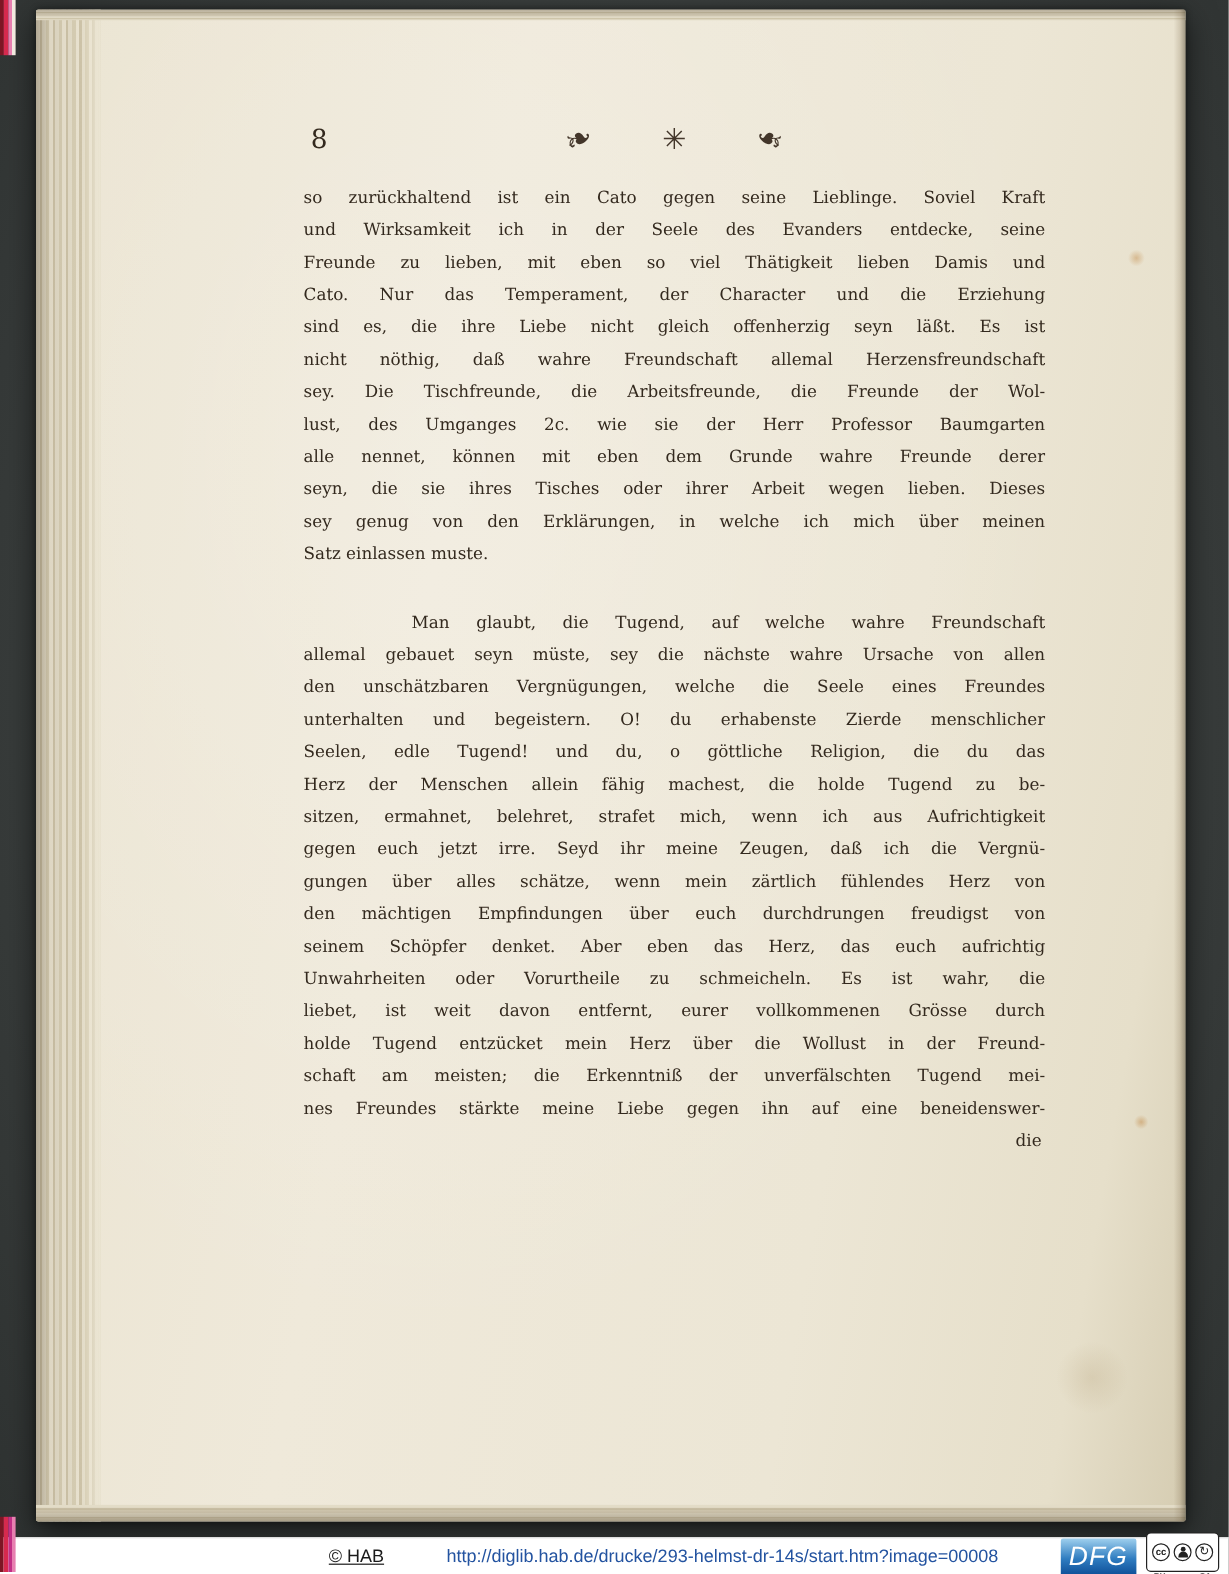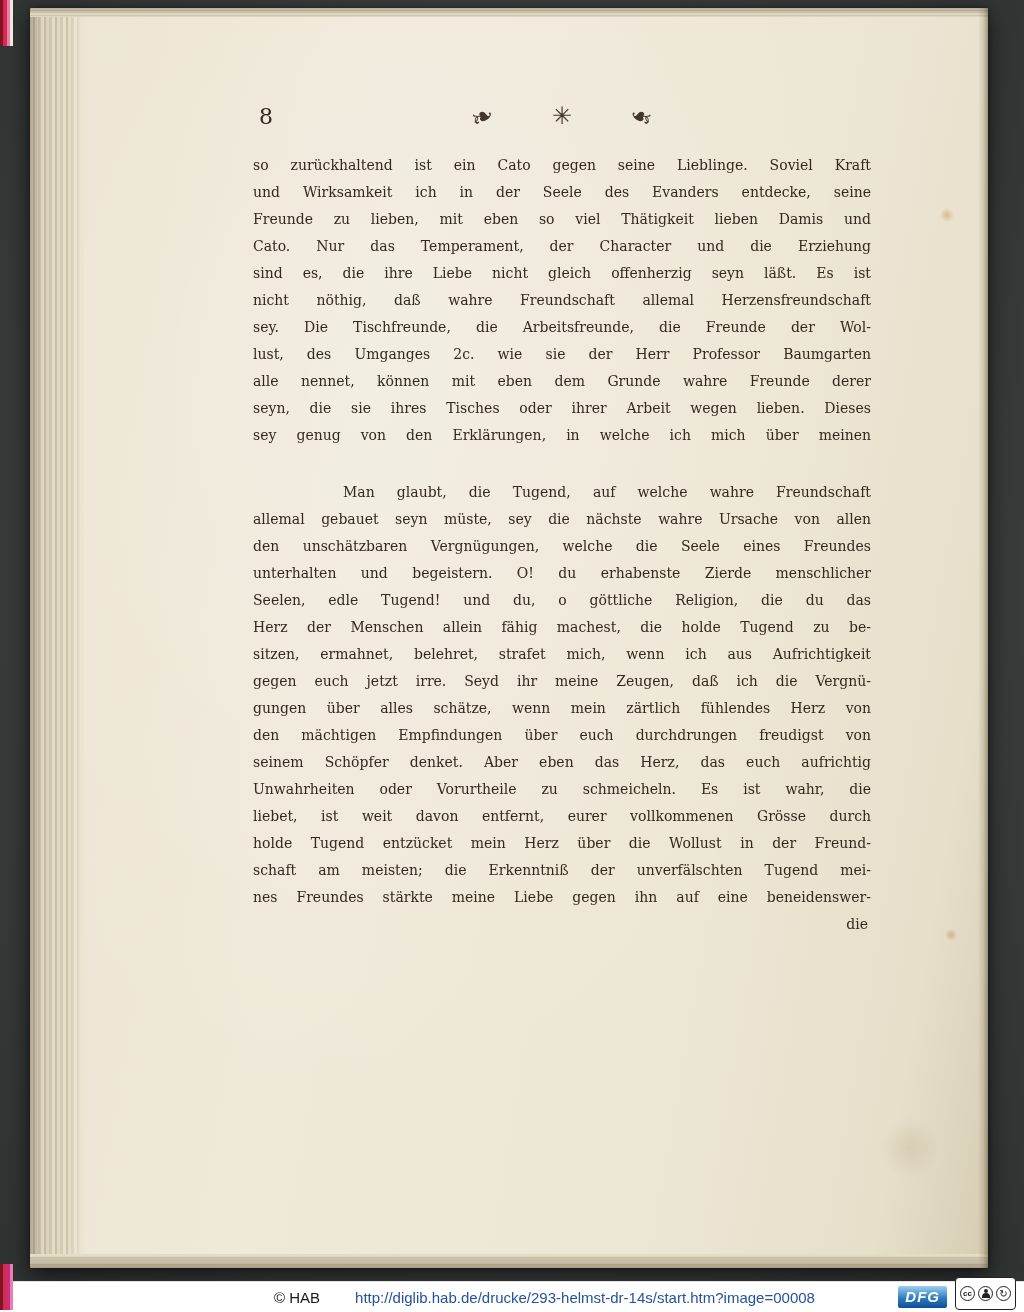--- a/index.html
+++ b/index.html
@@ -86,25 +86,25 @@
 
   
   .footer {
     position: absolute; left: 0; bottom: 0; width: 1024px; height: 31px;
     background: #ffffff; border-top: 1px solid #e2e2e2;
     display: flex; align-items: center;
     font-family: "Liberation Sans", sans-serif; font-size: 15px;
     z-index: 20;
   }
   .footer-spacer { width: 274px; flex: 0 0 auto; }
-  .copyright { color: #1a1a1a; margin-right: 7px; white-space: nowrap; }
+  .copyright { color: #1a1a1a; margin-right: 24px; white-space: nowrap; text-decoration: underline; }
   .source-url { color: #2353a0; text-decoration: none; white-space: nowrap; margin-left: 28px; }
   .dfg-logo {
     margin-left: auto; margin-right: 8px;
-    font-weight: bold; font-style: italic; font-size: 15px; letter-spacing: 1px;
+    font-weight: normal; font-style: italic; font-size: 22px; letter-spacing: 1px;
     color: #ffffff; padding: 2px 7px 3px; border-radius: 2px;
     background: linear-gradient(180deg, #9fd0ee 0%, #2f7cc0 55%, #0d4e97 100%);
   }
   .cc-wrap { margin-right: 8px; display: flex; flex-direction: column; align-items: center; }
   .cc-box {
     display: flex; gap: 3px; align-items: center;
     border: 1px solid #222; border-radius: 4px; background: #fff; padding: 8px 4px;
   }
   .cc-circle {
     position: relative; width: 15px; height: 15px; border: 1.4px solid #222; border-radius: 50%;
@@ -161,20 +161,21 @@
             <div class="line">und Wirksamkeit ich in der Seele des Evanders entdecke, seine</div>
             <div class="line">Freunde zu lieben, mit eben so viel Thätigkeit lieben Damis und</div>
             <div class="line">Cato.  Nur das Temperament, der Character und die Erziehung</div>
             <div class="line">sind es, die ihre Liebe nicht gleich offenherzig seyn läßt.  Es ist</div>
             <div class="line">nicht nöthig, daß wahre Freundschaft allemal Herzensfreundschaft</div>
             <div class="line">sey.  Die Tischfreunde, die Arbeitsfreunde, die Freunde der Wol-</div>
             <div class="line">lust, des Umganges 2c. wie sie der Herr Professor Baumgarten</div>
             <div class="line">alle nennet, können mit eben dem Grunde wahre Freunde derer</div>
             <div class="line">seyn, die sie ihres Tisches oder ihrer Arbeit wegen lieben.  Dieses</div>
             <div class="line">sey genug von den Erklärungen, in welche ich mich über meinen</div>
+            <div class="line line-last">Satz einlassen muste.</div>
           </div>
           <div class="paragraph">
             <div class="line line-indent">Man glaubt, die Tugend, auf welche wahre Freundschaft</div>
             <div class="line">allemal gebauet seyn müste, sey die nächste wahre Ursache von allen</div>
             <div class="line">den unschätzbaren Vergnügungen, welche die Seele eines Freundes</div>
             <div class="line">unterhalten und begeistern.  O! du erhabenste Zierde menschlicher</div>
             <div class="line">Seelen, edle Tugend! und du, o göttliche Religion, die du das</div>
             <div class="line">Herz der Menschen allein fähig machest, die holde Tugend zu be-</div>
             <div class="line">sitzen, ermahnet, belehret, strafet mich, wenn ich aus Aufrichtigkeit</div>
             <div class="line">gegen euch jetzt irre.  Seyd ihr meine Zeugen, daß ich die Vergnü-</div>

